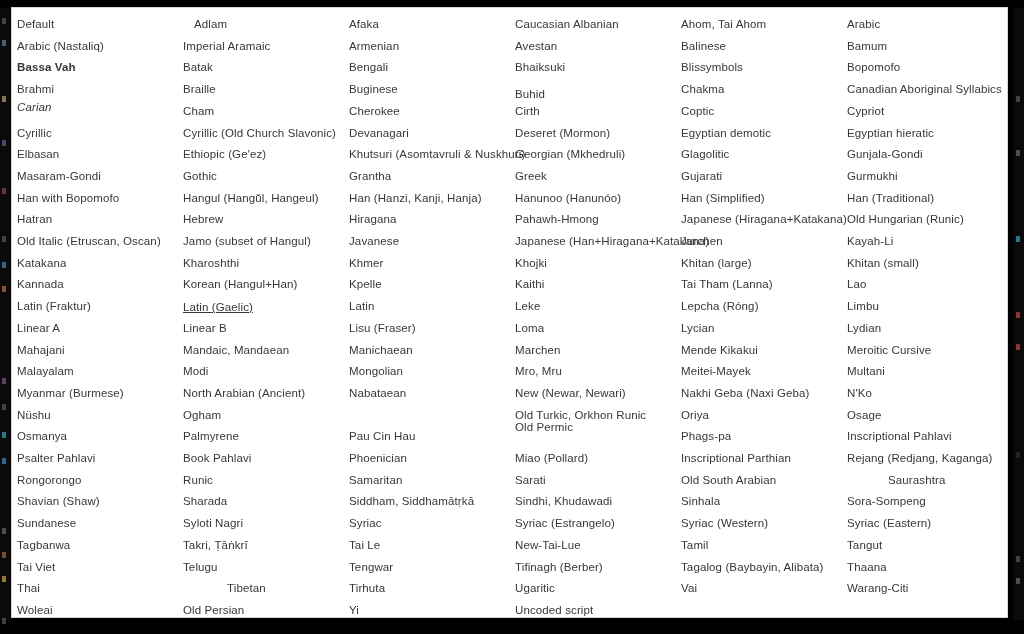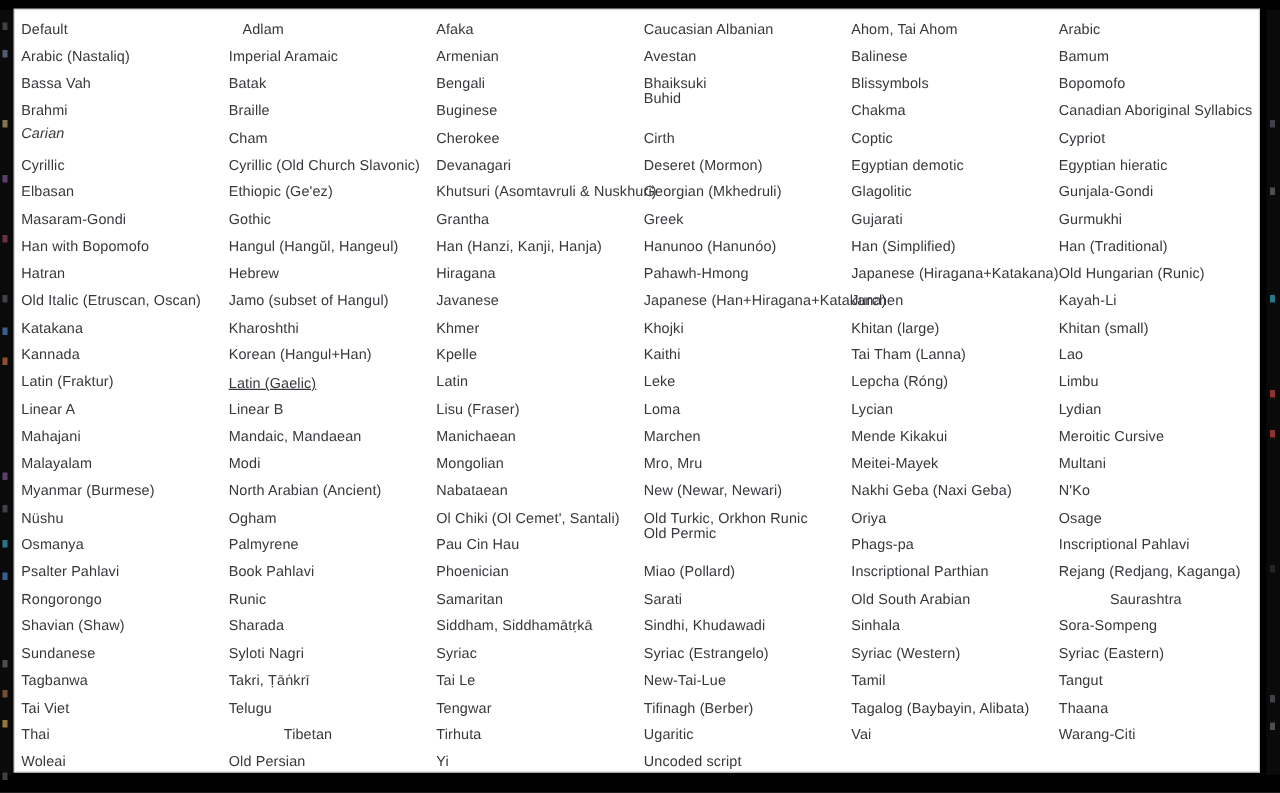--- a/index.html
+++ b/index.html
@@ -108,21 +108,21 @@
     <div class="bg-speck" style="left: 1016px; top: 344px; background: rgb(168, 58, 58);"></div>
     <div class="bg-speck" style="left: 1016px; top: 452px; background: rgb(42, 42, 42);"></div>
     <div class="bg-speck" style="left: 1016px; top: 556px; background: rgb(74, 74, 82);"></div>
     <div class="bg-speck" style="left: 1016px; top: 578px; background: rgb(91, 91, 91);"></div>
   </div>
 
 <div id="script-panel">
   <div id="script-grid">
       <div class="script-item col-0" style="top: 7px;">Default</div>
       <div class="script-item col-0" style="top: 28.7px;">Arabic (Nastaliq)</div>
-      <div class="script-item col-0" style="top: 50.4px;">Bassa Vah</div>
+      <div class="script-item col-0" style="top: 50.4px; font-weight: bold;">Bassa Vah</div>
       <div class="script-item col-0" style="top: 72.1px;">Brahmi</div>
       <div class="script-item col-0" style="top: 90px; font-style: italic;">Carian</div>
       <div class="script-item col-0" style="top: 115.5px;">Cyrillic</div>
       <div class="script-item col-0" style="top: 137.2px;">Elbasan</div>
       <div class="script-item col-0" style="top: 158.9px;">Masaram-Gondi</div>
       <div class="script-item col-0" style="top: 180.6px;">Han with Bopomofo</div>
       <div class="script-item col-0" style="top: 202.3px;">Hatran</div>
       <div class="script-item col-0" style="top: 224px;">Old Italic (Etruscan, Oscan)</div>
       <div class="script-item col-0" style="top: 245.7px;">Katakana</div>
       <div class="script-item col-0" style="top: 267.4px;">Kannada</div>
@@ -180,34 +180,33 @@
       <div class="script-item col-2" style="top: 180.6px;">Han (Hanzi, Kanji, Hanja)</div>
       <div class="script-item col-2" style="top: 202.3px;">Hiragana</div>
       <div class="script-item col-2" style="top: 224px;">Javanese</div>
       <div class="script-item col-2" style="top: 245.7px;">Khmer</div>
       <div class="script-item col-2" style="top: 267.4px;">Kpelle</div>
       <div class="script-item col-2" style="top: 289.1px;">Latin</div>
       <div class="script-item col-2" style="top: 310.8px;">Lisu (Fraser)</div>
       <div class="script-item col-2" style="top: 332.5px;">Manichaean</div>
       <div class="script-item col-2" style="top: 354.2px;">Mongolian</div>
       <div class="script-item col-2" style="top: 375.9px;">Nabataean</div>
-      <div class="script-item col-2" style="top: 397.6px;">Ol Chiki (Ol Cemet', Santali)</div>
       <div class="script-item col-2" style="top: 419.3px;">Pau Cin Hau</div>
       <div class="script-item col-2" style="top: 441px;">Phoenician</div>
       <div class="script-item col-2" style="top: 462.7px;">Samaritan</div>
       <div class="script-item col-2" style="top: 484.4px;">Siddham, Siddhamātṛkā</div>
       <div class="script-item col-2" style="top: 506.1px;">Syriac</div>
       <div class="script-item col-2" style="top: 527.8px;">Tai Le</div>
       <div class="script-item col-2" style="top: 549.5px;">Tengwar</div>
       <div class="script-item col-2" style="top: 571.2px;">Tirhuta</div>
       <div class="script-item col-2" style="top: 592.9px;">Yi</div>
       <div class="script-item col-3" style="top: 7px;">Caucasian Albanian</div>
       <div class="script-item col-3" style="top: 28.7px;">Avestan</div>
       <div class="script-item col-3" style="top: 50.4px;">Bhaiksuki</div>
-      <div class="script-item col-3" style="top: 62px;">Buhid</div>
+      <div class="script-item col-3" style="top: 77px;">Buhid</div>
       <div class="script-item col-3" style="top: 93.8px;">Cirth</div>
       <div class="script-item col-3" style="top: 115.5px;">Deseret (Mormon)</div>
       <div class="script-item col-3" style="top: 137.2px;">Georgian (Mkhedruli)</div>
       <div class="script-item col-3" style="top: 158.9px;">Greek</div>
       <div class="script-item col-3" style="top: 180.6px;">Hanunoo (Hanunóo)</div>
       <div class="script-item col-3" style="top: 202.3px;">Pahawh-Hmong</div>
       <div class="script-item col-3" style="top: 224px;">Japanese (Han+Hiragana+Katakana)</div>
       <div class="script-item col-3" style="top: 245.7px;">Khojki</div>
       <div class="script-item col-3" style="top: 267.4px;">Kaithi</div>
       <div class="script-item col-3" style="top: 289.1px;">Leke</div>

